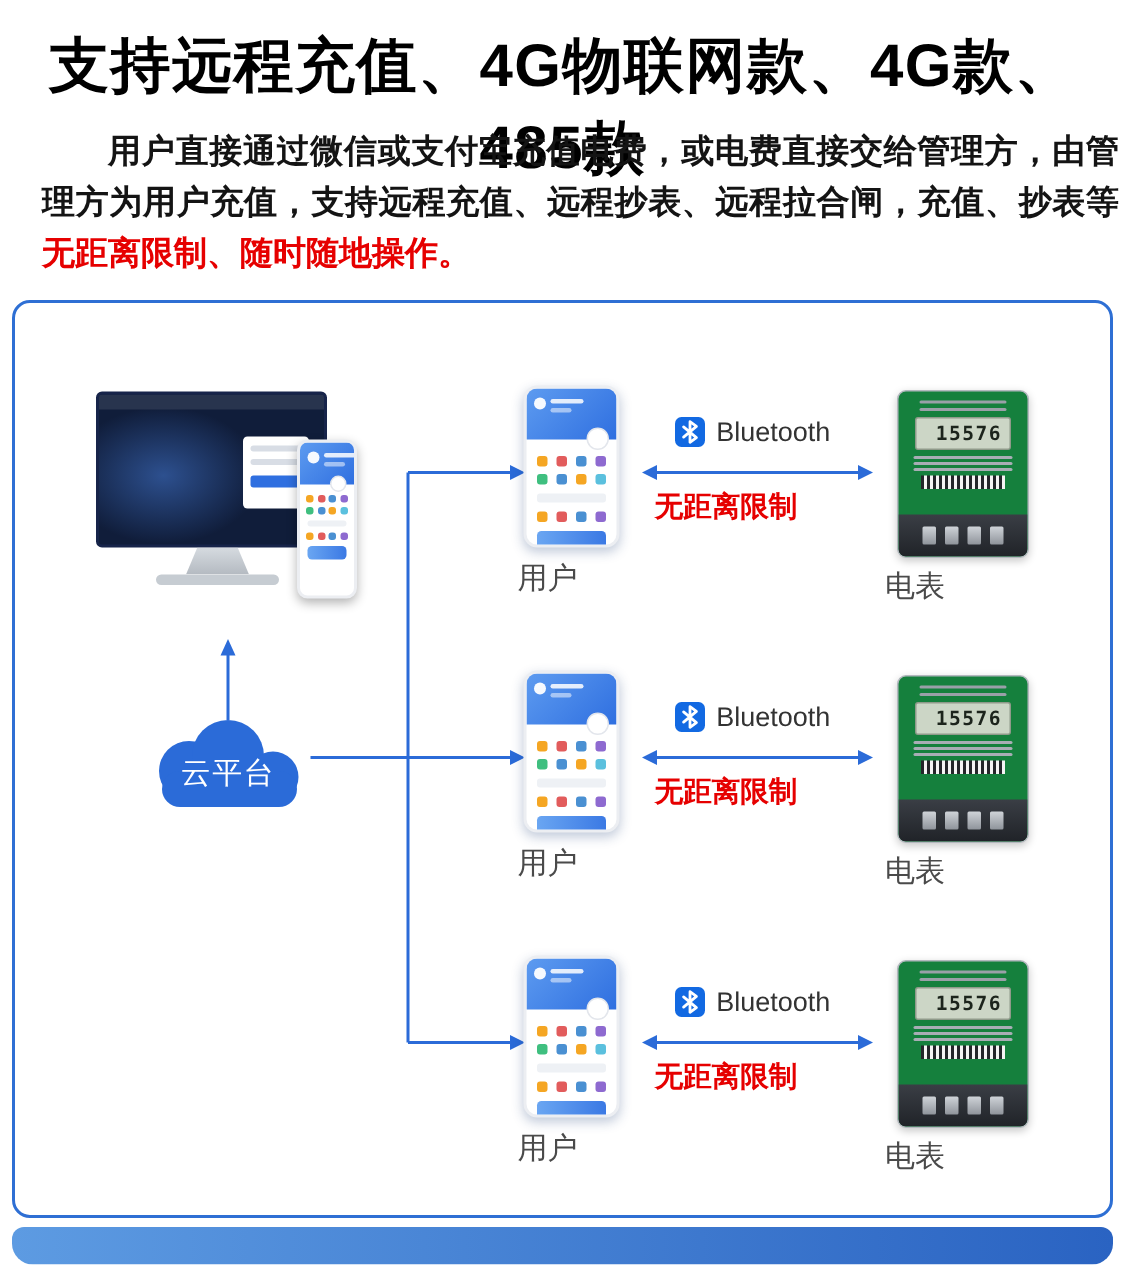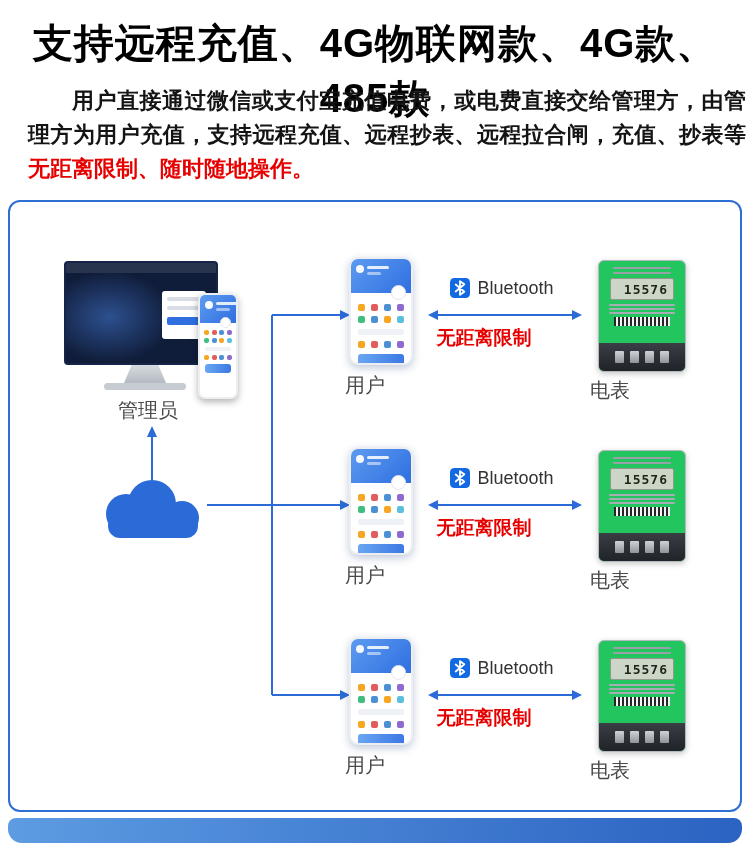--- a/index.html
+++ b/index.html
@@ -80,21 +80,21 @@
 
   
   .bt{position:absolute;left:416px;width:152px;height:24px;display:flex;
       justify-content:center;gap:7px}
   .bt-icon{width:20px;height:20px;display:inline-block}
   .bt-text{font-size:18px;color:#333}
   .nolimit{position:absolute;left:384px;width:180px;text-align:center;
            font-size:19px;font-weight:700;color:#e60000}
 
   
-  .meter{position:absolute;left:588px;width:88px;height:112px;background:#22c55e;
+  .meter{position:absolute;left:588px;width:88px;height:112px;background:#15803d;
          border:1px solid #b4b8bf;border-radius:6px;overflow:hidden;
          box-shadow:0 2px 6px rgba(0,0,0,.22)}
   .m-toplines{margin:6px 14px 4px;display:flex;flex-direction:column;gap:3px}
   .m-toplines i{height:2px;background:#9aa0a8;border-radius:1px}
   .m-lcd{margin:2px auto 4px;width:64px;height:22px;background:#ccd6c6;border:1px solid #8f9a8a;
          border-radius:2px;display:flex;align-items:center;justify-content:flex-end;padding:0 5px;
          font-family:"DejaVu Sans Mono",monospace;font-size:13px;font-weight:700;
          color:#1c241c;letter-spacing:1px}
   .m-lines{margin:0 10px 3px;display:flex;flex-direction:column;gap:2px}
   .m-lines i{height:2px;background:#a8adb5;border-radius:1px}
@@ -176,32 +176,32 @@
           <div class="ph-bar"></div>
           <div class="dots">
               <b></b>
               <b></b>
               <b></b>
               <b></b>
             </div>
           <div class="ph-banner"></div>
         </div>
       </div>
-      <div class="glabel admin-label">管理员</div>
     </div>
 
     <div class="cloud">
       <svg viewBox="0 0 116 62">
         <g fill="#2b6bd8">
           <circle cx="32" cy="36" r="20"></circle>
           <circle cx="58" cy="26" r="24"></circle>
           <circle cx="88" cy="40" r="17"></circle>
           <rect x="14" y="36" width="90" height="24" rx="12"></rect>
         </g>
       </svg>
+      <span class="cloud-label">云平台</span>
     </div>
 
     <div class="phone" style="top:55px">
       <div class="ph-head">
         <span class="ph-avatar"></span>
         <span class="ph-line"></span>
           <span class="ph-line l2"></span>
         <span class="ph-badge"></span>
       </div>
       <div class="ph-body">

